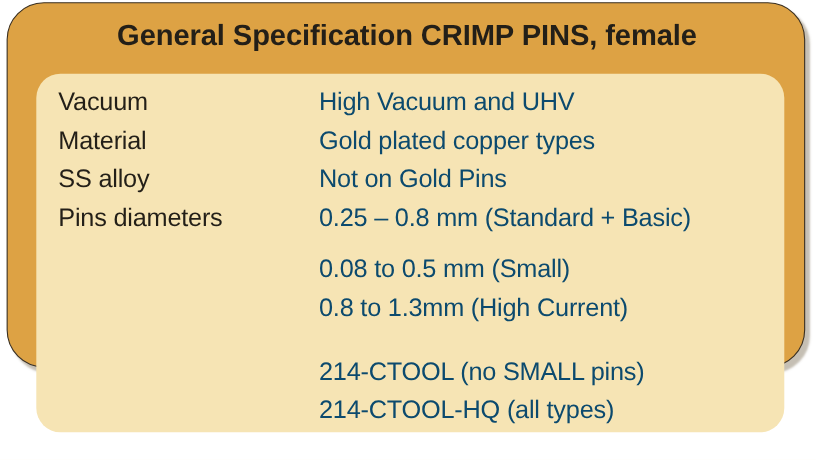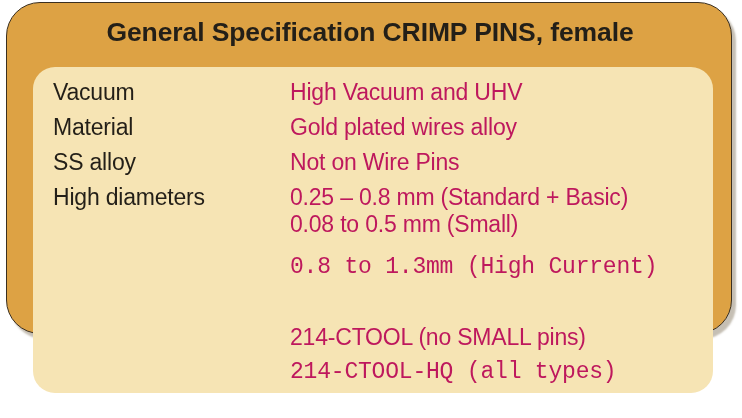--- a/index.html
+++ b/index.html
@@ -77,63 +77,63 @@
     font-size: 23px;
     color: #231f18;
     letter-spacing: -0.2px;
   }
 
   .spec-value {
     position: absolute;
     left: 257px;
     top: 0;
     font-size: 23px;
-    color: #be185d;
+    color: #0c4a6e;
     letter-spacing: -0.2px;
   }
 </style>
 </head>
 <body>
 
 <div id="spec-card">
 
   <div id="card-title">General Specification CRIMP PINS, female</div>
 
   <div id="spec-panel">
     <div id="spec-rows">
         <div class="spec-row" style="top: 8px;">
           <span class="spec-label">Vacuum</span>
           <span class="spec-value">High Vacuum and UHV</span>
         </div>
         <div class="spec-row" style="top: 43px;">
           <span class="spec-label">Material</span>
-          <span class="spec-value">Gold plated wires alloy</span>
+          <span class="spec-value">Gold plated copper types</span>
         </div>
         <div class="spec-row" style="top: 78px;">
           <span class="spec-label">SS alloy</span>
-          <span class="spec-value">Not on Wire Pins</span>
+          <span class="spec-value">Not on Gold Pins</span>
         </div>
         <div class="spec-row" style="top: 113px;">
-          <span class="spec-label">High diameters</span>
+          <span class="spec-label">Pins diameters</span>
           <span class="spec-value">0.25 – 0.8 mm (Standard + Basic)</span>
         </div>
-        <div class="spec-row" style="top: 140px;">
+        <div class="spec-row" style="top: 160px;">
           <span class="spec-label"></span>
           <span class="spec-value">0.08 to 0.5 mm (Small)</span>
         </div>
-        <div class="spec-row" style="top: 183px; font-family: Liberation Mono, monospace;">
+        <div class="spec-row" style="top: 195px;">
           <span class="spec-label"></span>
           <span class="spec-value">0.8 to 1.3mm (High Current)</span>
         </div>
         <div class="spec-row" style="top: 218px;">
         </div>
         <div class="spec-row" style="top: 253px;">
           <span class="spec-label"></span>
           <span class="spec-value">214-CTOOL (no SMALL pins)</span>
         </div>
-        <div class="spec-row" style="top: 288px; font-family: Liberation Mono, monospace;">
+        <div class="spec-row" style="top: 288px;">
           <span class="spec-label"></span>
           <span class="spec-value">214-CTOOL-HQ (all types)</span>
         </div>
       </div>
   </div>
 
 </div>
 
 </body></html>

